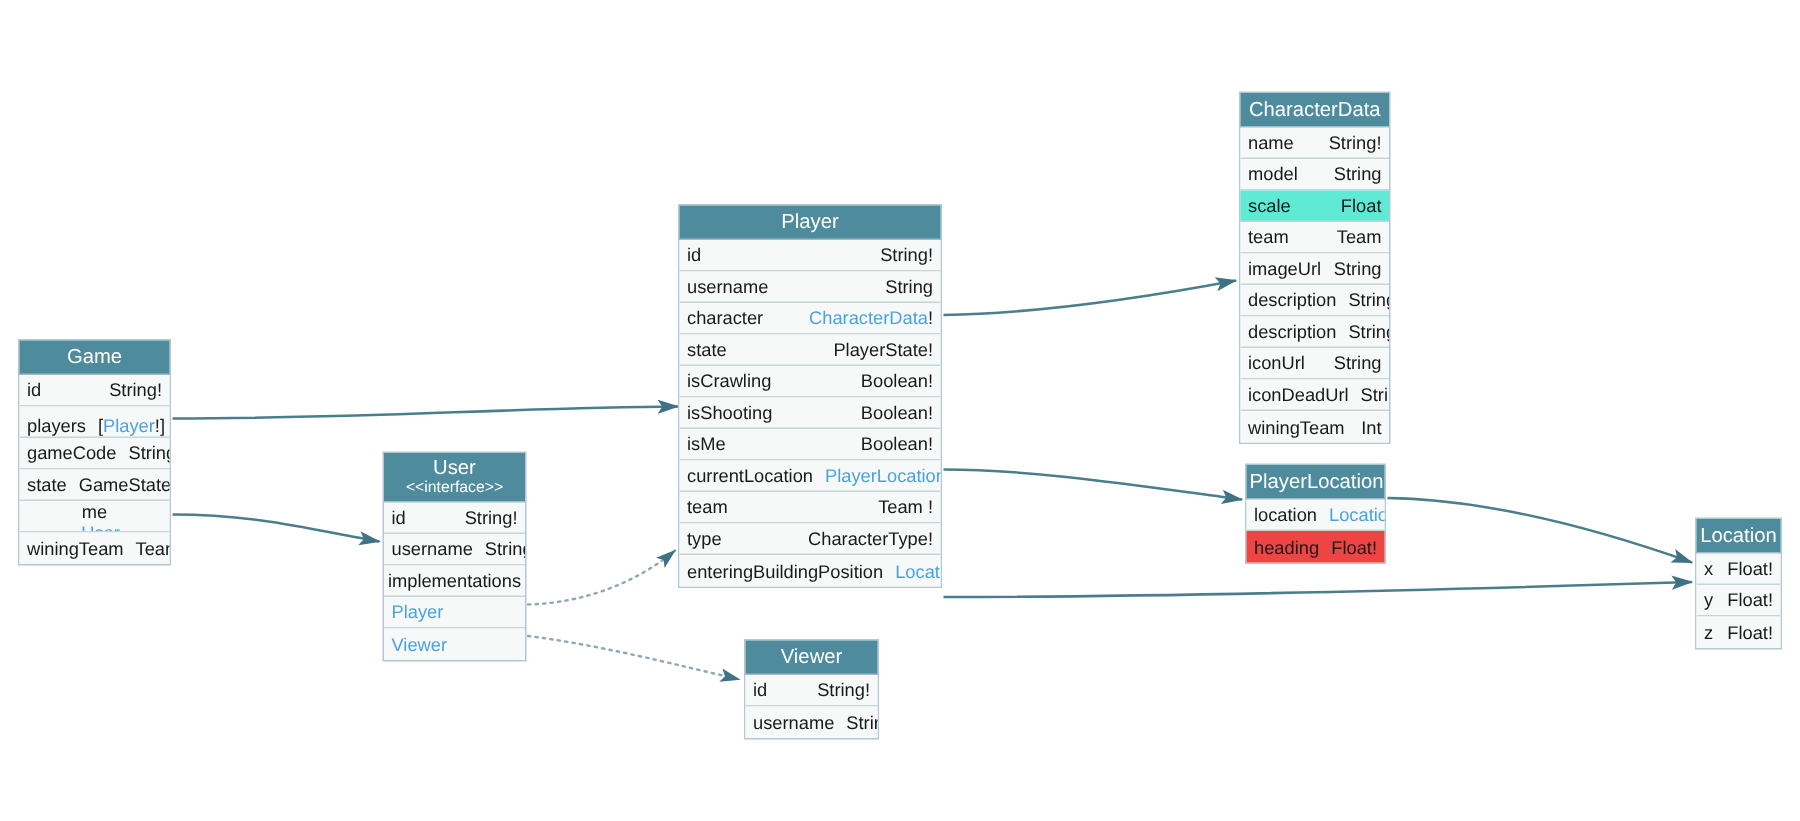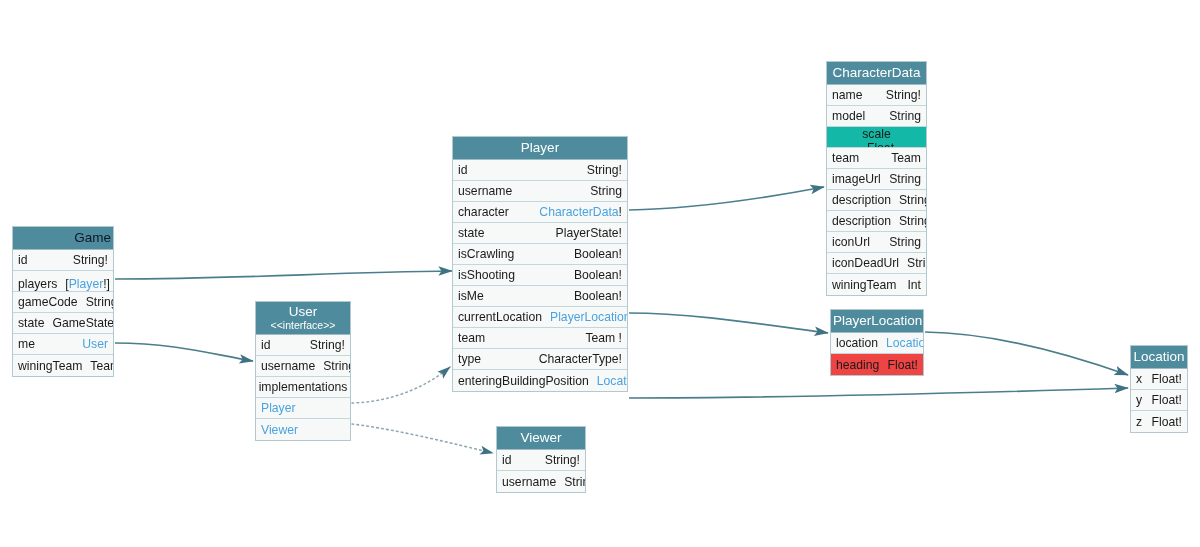--- a/index.html
+++ b/index.html
@@ -119,38 +119,38 @@
         <path d="M 629 313 C 690 313 760 324 828 333" fill="none" stroke="#4a7e8c" stroke-width="1.7" marker-end="url(#arrow-solid)"></path>
         <path d="M 925 332 C 1000 333 1080 358 1128 375" fill="none" stroke="#4a7e8c" stroke-width="1.7" marker-end="url(#arrow-solid)"></path>
         <path d="M 629 398 C 800 398 1000 392 1128 388" fill="none" stroke="#4a7e8c" stroke-width="1.7" marker-end="url(#arrow-solid)"></path>
         <path d="M 352 403 C 390 402 425 388 450 367" fill="none" stroke="#8fa9b4" stroke-width="1.6" stroke-dasharray="1.6 3.4" stroke-linecap="round" marker-end="url(#arrow-dotted)"></path>
         <path d="M 352 424 C 400 430 450 443 493 453" fill="none" stroke="#8fa9b4" stroke-width="1.6" stroke-dasharray="1.6 3.4" stroke-linecap="round" marker-end="url(#arrow-dotted)"></path>
       </g>
   </svg>
 
   <div id="entity-layer">
       <div class="entity" style="left: 12px; top: 226px; width: 102px; border-color: rgb(179, 201, 209);">
-        <div class="entity-header" style="background: rgb(78, 139, 156); color: #0f172a; text-align: right;"><span>Game</span></div>
+        <div class="entity-header" style="background: rgb(78, 139, 156); color: #ffffff;"><span>Game</span></div>
         <div class="row" style="background: rgb(247, 249, 249); border-bottom-color: rgb(195, 214, 220);">
           <span class="fname">id</span>
           <span class="ftype">String!</span>
         </div>
         <div class="row" style="background: rgb(247, 249, 249); border-bottom-color: rgb(195, 214, 220); align-items: flex-end;">
           <span class="fname">players</span>
           <span class="ftype"><span class="plain">[</span><span class="ref" style="color: rgb(74, 163, 223);">Player</span><span class="plain">!]</span></span>
         </div>
         <div class="row" style="background: rgb(247, 249, 249); border-bottom-color: rgb(195, 214, 220);">
           <span class="fname">gameCode</span>
           <span class="ftype">String!</span>
         </div>
         <div class="row" style="background: rgb(247, 249, 249); border-bottom-color: rgb(195, 214, 220);">
           <span class="fname">state</span>
           <span class="ftype">GameState!</span>
         </div>
-        <div class="row" style="background: rgb(247, 249, 249); border-bottom-color: rgb(195, 214, 220);">
+        <div class="row" style="background: rgb(247, 249, 249); border-bottom-color: rgb(195, 214, 220); flex-direction: column;">
           <span class="fname">me</span>
           <span class="ftype"><span class="ref" style="color: rgb(74, 163, 223);">User</span></span>
         </div>
         <div class="row" style="background: rgb(247, 249, 249); border-bottom-color: rgb(195, 214, 220);">
           <span class="fname">winingTeam</span>
           <span class="ftype">Team</span>
         </div>
       </div>
       <div class="entity" style="left: 255px; top: 301px; width: 96px; border-color: rgb(179, 201, 209);">
         <div class="entity-header two-line" style="background: rgb(78, 139, 156); color: rgb(255, 255, 255);"><span>User</span><span class="sub">&lt;&lt;interface&gt;&gt;</span></div>
@@ -233,21 +233,21 @@
       <div class="entity" style="left: 826px; top: 61px; width: 101px; border-color: rgb(179, 201, 209);">
         <div class="entity-header" style="background: rgb(78, 139, 156); color: rgb(255, 255, 255);"><span>CharacterData</span></div>
         <div class="row" style="background: rgb(247, 249, 249); border-bottom-color: rgb(195, 214, 220);">
           <span class="fname">name</span>
           <span class="ftype">String!</span>
         </div>
         <div class="row" style="background: rgb(247, 249, 249); border-bottom-color: rgb(195, 214, 220);">
           <span class="fname">model</span>
           <span class="ftype">String</span>
         </div>
-        <div class="row" style="background: #14b8a6; border-bottom-color: rgb(195, 214, 220); flex-direction: column;">
+        <div class="row" style="background: #5eead4; border-bottom-color: rgb(195, 214, 220);">
           <span class="fname">scale</span>
           <span class="ftype">Float</span>
         </div>
         <div class="row" style="background: rgb(247, 249, 249); border-bottom-color: rgb(195, 214, 220);">
           <span class="fname">team</span>
           <span class="ftype">Team</span>
         </div>
         <div class="row" style="background: rgb(247, 249, 249); border-bottom-color: rgb(195, 214, 220);">
           <span class="fname">imageUrl</span>
           <span class="ftype">String</span>

